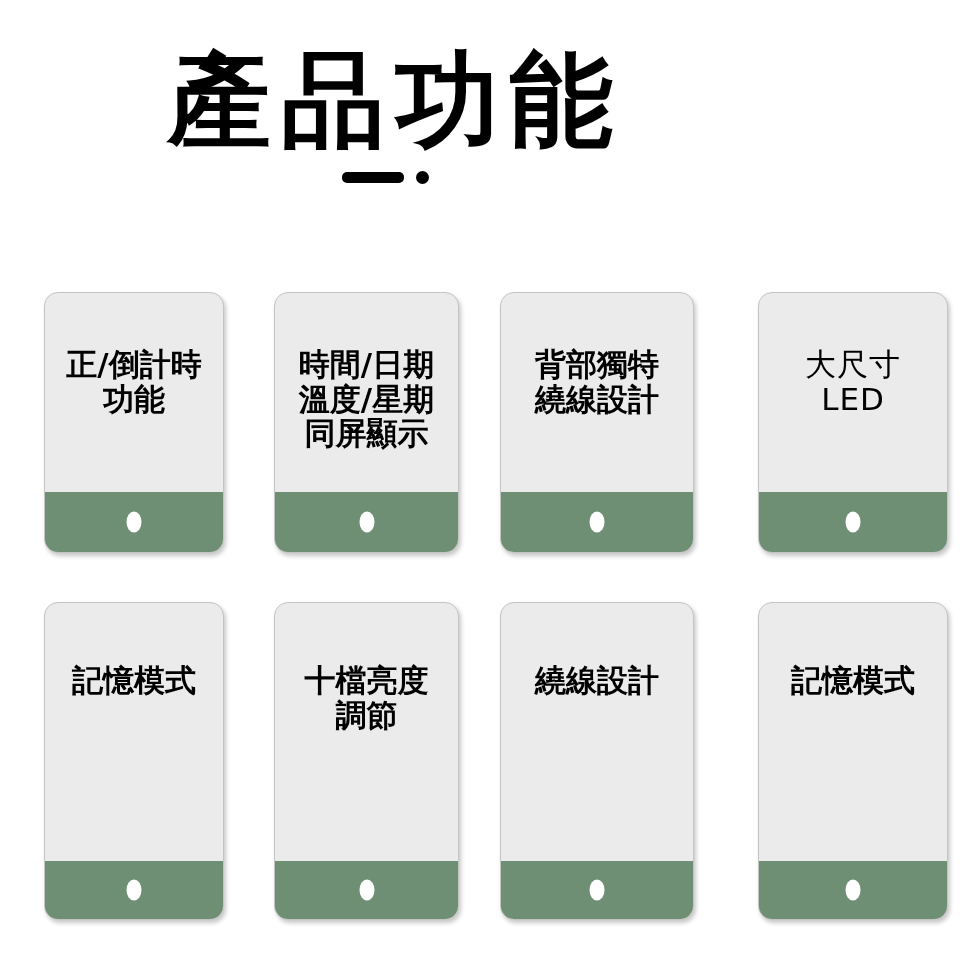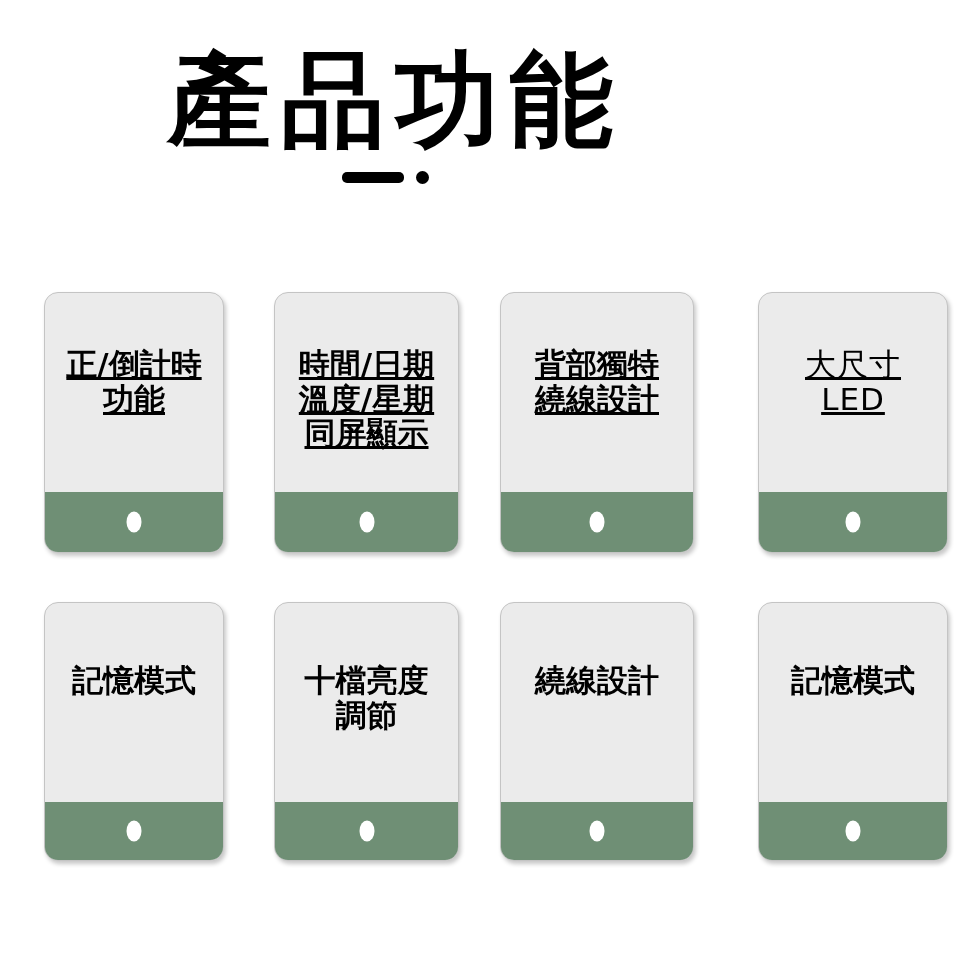--- a/index.html
+++ b/index.html
@@ -120,24 +120,24 @@
     transform: translate(-50%, -50%);
     width: 15px;
     height: 21px;
     border-radius: 50%;
     background: #ffffff;
   }
 
   
   .r1 { top: 292px; height: 261px; }
   .r1 .card-footer { height: 60px; }
-  .r1 .card-label { top: 54px; text-decoration: underline; }
-
-  
-  .r2 { top: 602px; height: 259px; }
+  .r1 .card-label { top: 54px; }
+
+  
+  .r2 { top: 602px; height: 318px; }
   .r2 .card-footer { height: 58px; }
   .r2 .card-label { top: 60px; }
 
   
   .c1 { left: 44px;  width: 180px; }
   .c2 { left: 274px; width: 185px; }
   .c3 { left: 500px; width: 194px; }
   .c4 { left: 758px; width: 190px; }
 </style>
 </head>

